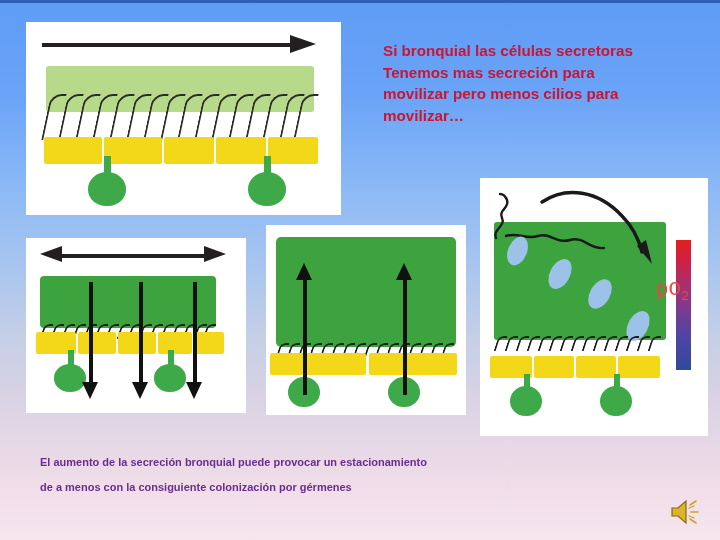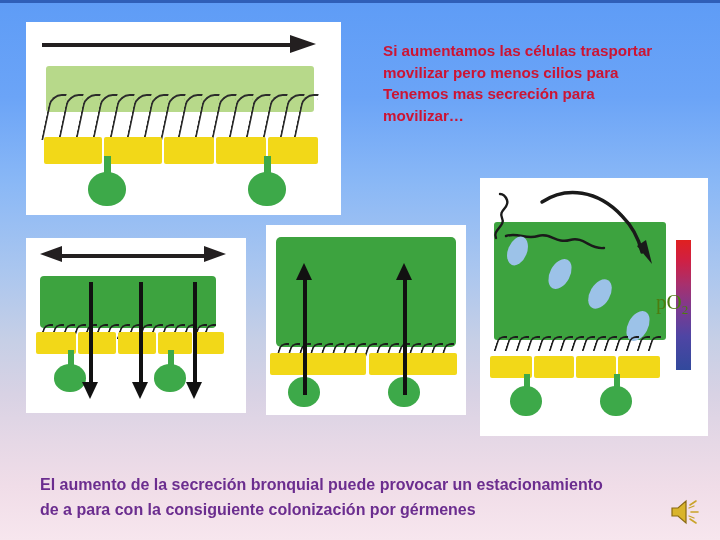--- a/index.html
+++ b/index.html
@@ -69,29 +69,29 @@
   .arrowUp .hu{position:absolute;left:-6px;top:0;width:0;height:0;
         border-left:8px solid transparent;border-right:8px solid transparent;border-bottom:17px solid #111;}
 
   
   #panelD{left:480px;top:178px;width:228px;height:258px;}
   #panelD .mucusThick{position:absolute;left:14px;top:44px;width:172px;height:118px;background:#3da33f;border-radius:3px;}
   .bact{position:absolute;background:#9cc2e8;border-radius:50%;}
   #panelD .epiRow{position:absolute;left:10px;top:178px;width:180px;height:22px;}
   .gradBar{position:absolute;left:196px;top:62px;width:15px;height:130px;
       background:linear-gradient(to bottom,#e02020 0%,#cf2044 16%,#a8306d 34%,#7a3b92 54%,#4f45a4 74%,#32499c 100%);}
-  .po2{position:absolute;left:196px;top:112px;font-size:21px;color:#4d7c0f;font-family:Liberation Serif, serif;}
+  .po2{position:absolute;left:196px;top:100px;font-size:21px;color:#ef4444;font-family:Liberation Mono, monospace;}
   .po2 sub{font-size:13px;}
 
   
   #redText{position:absolute;left:383px;top:40px;width:312px;
      color:#cc1433;font-size:15.2px;font-weight:bold;line-height:21.5px;
      font-family:"Liberation Sans",sans-serif;}
-  #purpleText{position:absolute;left:40px;top:472px;width:650px;
-     color:#6b2d8f;font-size:16px;font-weight:bold;line-height:25px;
+  #purpleText{position:absolute;left:40px;top:450px;width:650px;
+     color:#6b2d8f;font-size:11px;font-weight:bold;line-height:25px;
      font-family:"Liberation Sans",sans-serif;}
 
   
   #speaker{position:absolute;left:668px;top:497px;width:36px;height:30px;}
 </style>
 </head>
 <body>
 
 <div id="slide">
 
@@ -296,29 +296,29 @@
     <div>
       <div class="gobletNeck" style="left:134px;top:196px;width:6px;height:14px"></div>
       <div class="goblet" style="left:120px;top:208px;width:32px;height:30px"></div>
     </div>
 
     <div class="gradBar"></div>
     <div class="po2" style="left:176px;"><span>pO</span><sub>2</sub></div>
   </div>
 
   <div id="redText">
-    <div>Si  aumentamos las células trasportar</div>
+    <div>Si  bronquial las células secretoras</div>
+    <div>Tenemos mas secreción para</div>
     <div>movilizar pero menos cilios para</div>
-    <div>Tenemos mas secreción para</div>
     <div>movilizar…</div>
   </div>
 
   <div id="purpleText">
     <div>El aumento de la secreción bronquial puede provocar un estacionamiento</div>
-    <div>de a para con la consiguiente colonización por gérmenes</div>
+    <div>de a menos con la consiguiente colonización por gérmenes</div>
   </div>
 
   <div id="speaker" title="sound">
     <svg width="36" height="30" viewBox="0 0 36 30">
       <polygon points="4,11 10,11 18,4 18,26 10,19 4,19" fill="#d9b42c" stroke="#8a6a12" stroke-width="1.2"></polygon>
       <path d="M22,8 L28,4" stroke="#c9a32a" stroke-width="1.6" stroke-linecap="round"></path>
       <path d="M23,15 L30,15" stroke="#c9a32a" stroke-width="1.6" stroke-linecap="round"></path>
       <path d="M22,22 L28,26" stroke="#c9a32a" stroke-width="1.6" stroke-linecap="round"></path>
       <path d="M21,11 L26,9" stroke="#c9a32a" stroke-width="1.3" stroke-linecap="round"></path>
       <path d="M21,19 L26,21" stroke="#c9a32a" stroke-width="1.3" stroke-linecap="round"></path>

